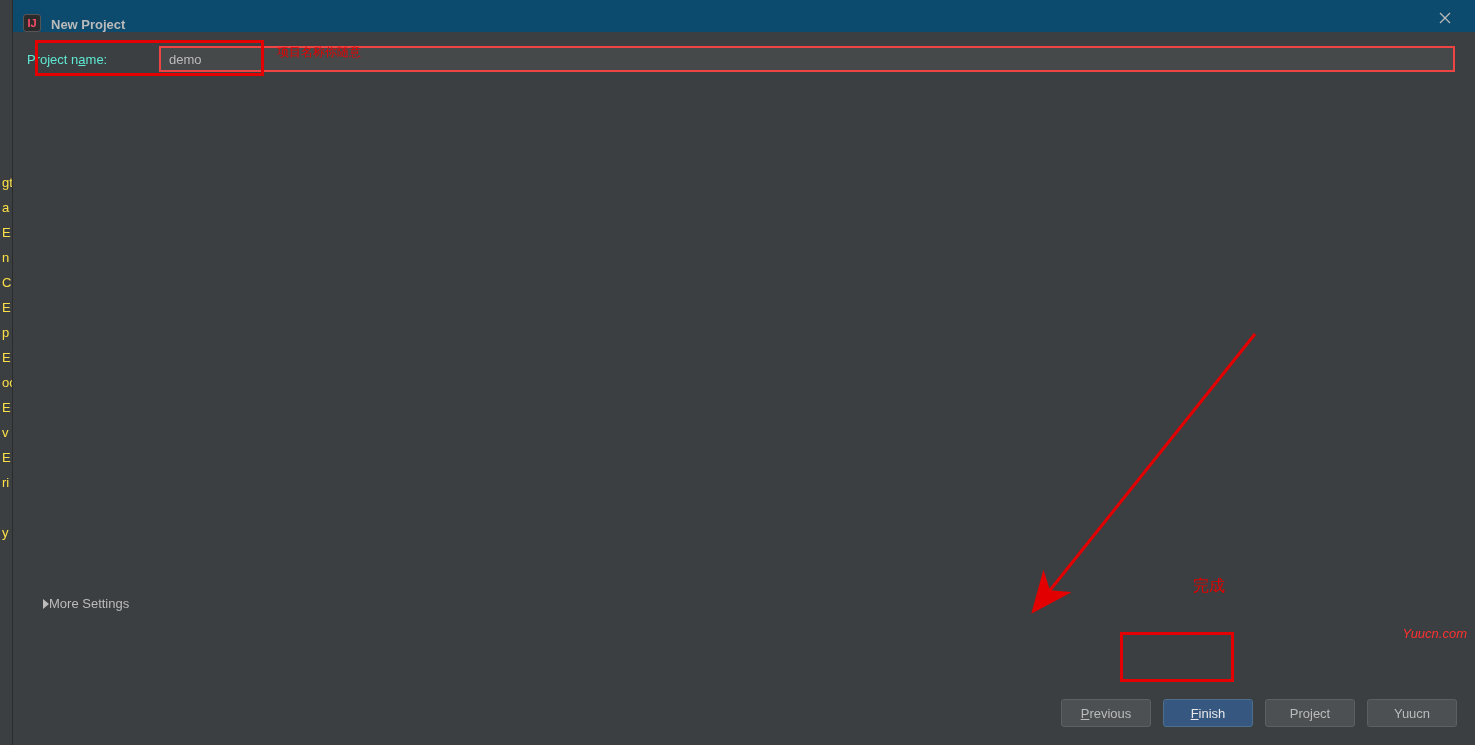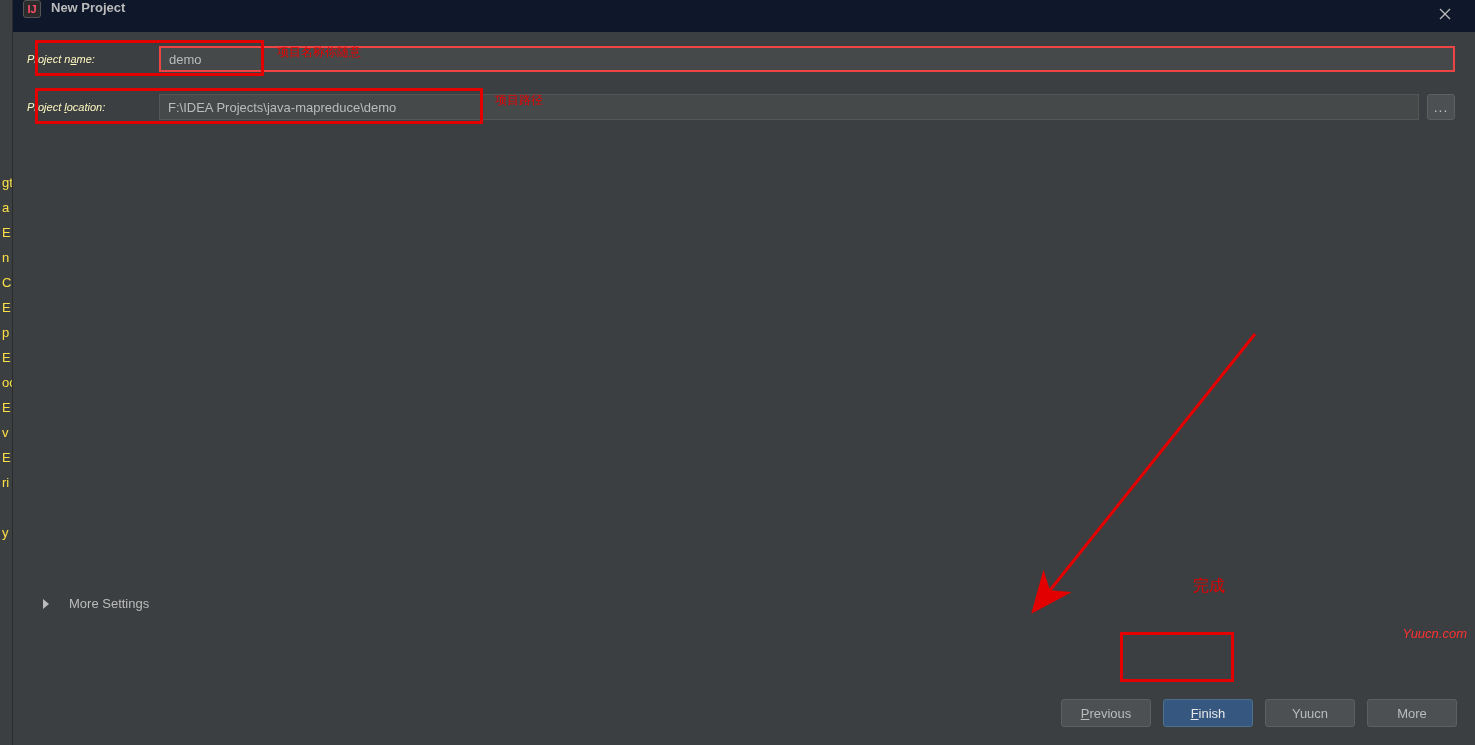--- a/index.html
+++ b/index.html
@@ -17,40 +17,40 @@
     color: #fde047; font-size: 13px; line-height: 2.2; margin-top: 19px;
   }
   .sidebar-peek div { height: 25px; padding-left: 2px; white-space: nowrap; overflow: hidden; }
   .dialog {
     position: absolute; left: 12px; top: 0; right: 0; bottom: 0;
     background: #3c3f41;
     border-left: 1px solid #2b2b2b;
     display: flex; flex-direction: column;
   }
   .titlebar {
-    height: 32px; display: flex; align-items: flex-start;
-    padding: 0 10px; background: #0f172a;
+    height: 32px; display: flex; align-items: flex-end;
+    padding: 0 10px; background: #0c4a6e;
   }
   .app-icon {
     width: 18px; height: 18px; margin-right: 10px;
     background: #2b2b2b; border-radius: 3px;
     display: flex; align-items: center; justify-content: center;
     color: #ff4d6a; font-weight: bold; font-size: 11px;
     border:1px solid #555;
   }
   .title { color: #bbbbbb; font-size: 13px; font-weight: bold; }
   .win-close {
     margin-left: auto; width: 40px; height: 28px;
     display:flex; align-items:center; justify-content:center;
     color:#bbbbbb; cursor:pointer;
   }
   .win-close svg { width:12px; height:12px; }
   .content { flex:1; padding: 14px 20px 8px 14px; position: relative; }
   .row { display:flex; align-items:center; margin-bottom: 22px; position: relative; }
-  .lbl { color:#fef9c3; font-size:11px;font-style:italic; }
+  .lbl { color:#5eead4; font-size:13px; }
   .lbl u { text-decoration: underline; }
   .lbl-name { width: 122px; }
   .lbl-loc { width: 122px; }
   .name-input {
     flex: 1; height: 26px;
     background: #45494a;
     border: 2px solid #ef4444;
     color: #bbbbbb; font-size:13px;
     padding: 0 8px;
     margin-left: 10px;
@@ -83,21 +83,21 @@
   .ann { position:absolute; color:#e30000; font-size:12px; font-family: "Microsoft YaHei","SimSun",sans-serif; pointer-events:none; }
   .ann-name { left: 250px; top: -2px; }
   .ann-loc  { left: 468px; top: -2px; }
   .ann-finish {
     position:absolute; right: 250px; bottom: 92px;
     color:#e30000; font-size:16px; font-family:Liberation Serif, serif;
     pointer-events:none;
   }
   .more-row {
     position:absolute; left: 30px; bottom: 78px;
-    display:flex; align-items:center; gap:20px;
+    display:flex; align-items:center; gap:0;
     color:#bbbbbb; font-size:13px; cursor:pointer;
   }
   .tri { width:0;height:0;border-top:5px solid transparent;border-bottom:5px solid transparent;border-left:6px solid #bbbbbb; }
   .button-bar {
     height: 56px; display:flex; align-items:center;
     justify-content:flex-end; gap:12px; padding: 0 18px 8px 18px;
   }
   .btn {
     min-width: 90px; height: 28px; padding: 0 16px;
     background: #4c5052; border:1px solid #5e6060;
@@ -160,27 +160,20 @@
 
   <div class="content">
 
     <div class="row">
       <div class="redbox-name"></div>
       <label class="lbl lbl-name"><span>Project n</span><u>a</u><span>me:</span></label>
       <input class="name-input" type="text" value="demo" style="">
       <div class="ann ann-name">项目名称你随意</div>
     </div>
 
-    <div class="row">
-      <div class="redbox-loc"></div>
-      <label class="lbl lbl-loc"><span>Project </span><u>l</u><span>ocation:</span></label>
-      <input class="loc-input" type="text" value="F:\IDEA Projects\java-mapreduce\demo" style="">
-      <div class="browse-btn">...</div>
-      <div class="ann ann-loc">项目路径</div>
-    </div>
 
     <div class="more-row">
       <div class="tri"></div>
       <span>More Settings</span>
     </div>
 
     <svg class="arrow-svg" viewBox="0 0 420 320">
       <defs>
         <marker id="ah" markerWidth="14" markerHeight="12" refX="12" refY="6" orient="auto">
           <path d="M0,0 L14,6 L0,12 L4,6 Z" fill="#e30000"></path>
@@ -196,16 +189,16 @@
 
   <div class="button-bar">
     <div class="btn">
         <u>P</u>
         <span>revious</span>
       </div>
     <div class="btn btn-primary">
         <u>F</u>
         <span>inish</span>
       </div>
+    <div class="btn">Project</div>
     <div class="btn">Yuucn</div>
-    <div class="btn">More</div>
   </div>
 </div>
 
 </body></html>

